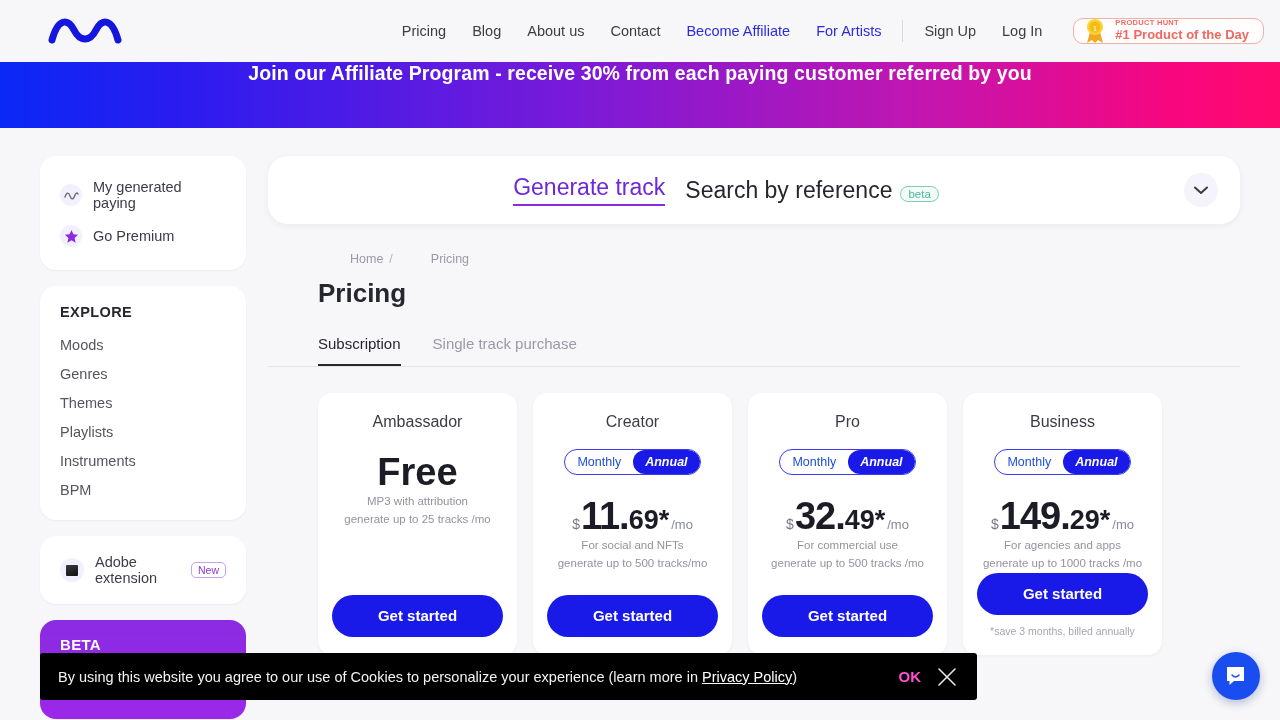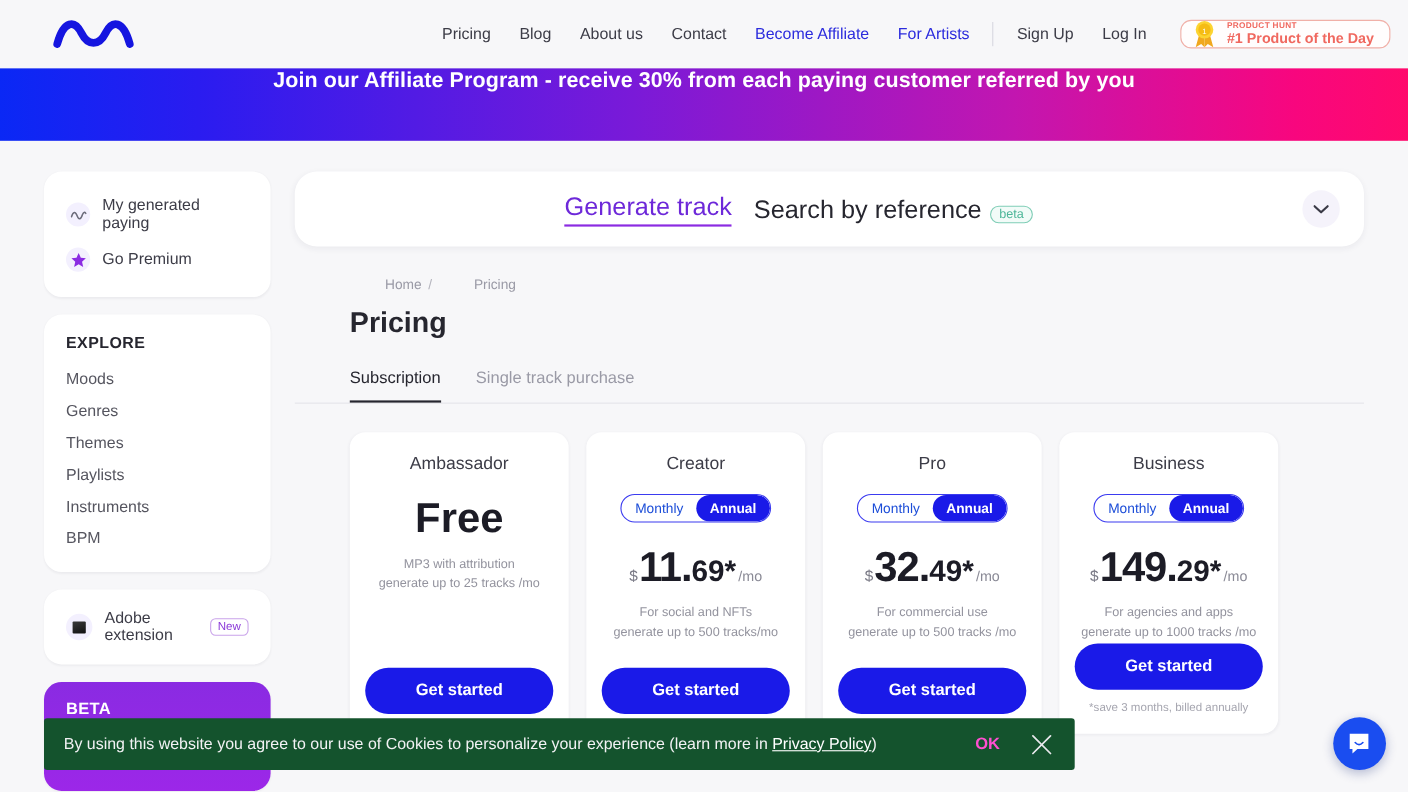--- a/index.html
+++ b/index.html
@@ -179,42 +179,42 @@
   }
   .plan-name { font-size: 16px; color: #3c3c47; }
   .toggle {
     margin-top: 18px; height: 26px; border: 1px solid #3b3bf0; border-radius: 13px;
     display: flex; align-items: center; padding: 0; overflow: hidden; background: #fff; cursor: pointer;
   }
   .toggle-opt {
     font-size: 12.5px; padding: 0 12px; height: 24px; display: flex; align-items: center;
     border-radius: 12px; color: #1d4ed8; cursor: pointer;
   }
-  .toggle-opt.on { background: #1a1ae8; color: #fff; font-weight: bold; }
+  .toggle-opt.on { background: #1a1ae8; color: #fff; font-weight: bold; font-style: italic; }
   .price-row { display: flex; align-items: baseline; margin-top: 22px; }
   .cur { font-size: 14px; color: #7a7a86; margin-right: 1px; }
   .amt-int { font-size: 38px; font-weight: bold; color: #1c1c26; letter-spacing: -1px; line-height: 1; }
   .amt-dec { font-size: 27px; font-weight: bold; color: #1c1c26; line-height: 1; }
   .per { font-size: 13px; color: #8a8a96; margin-left: 2px; }
   .price-free { font-size: 38px; font-weight: bold; color: #1c1c26; margin-top: 22px; line-height: 1; }
   .plan-desc {
-    margin-top: 14px; font-size: 11.5px; color: #93939e; text-align: center; line-height: 1.55;
+    margin-top: 2px; font-size: 11.5px; color: #93939e; text-align: center; line-height: 1.55;
   }
   .cta {
     margin-top: auto; width: 100%; height: 42px; border: none; border-radius: 21px;
     background: #1a1ae8; color: #fff; font-size: 15px; font-weight: bold;
     font-family: "Liberation Sans", sans-serif; cursor: pointer;
   }
   .plan-note { font-size: 10.5px; color: #a6a6b0; margin-top: 10px; text-align: center; }
 
   
   .cookie {
     position: absolute; left: 40px; bottom: 20px; width: 937px; height: 47px;
-    background: #14532d; border-radius: 3px; color: #fff;
-    display: flex; align-items: center; padding: 0 18px; gap: 26px;
+    background: #000000; border-radius: 3px; color: #fff;
+    display: flex; align-items: center; padding: 0 18px; gap: 14px;
   }
   .cookie-text { font-size: 14.5px; color: #f2f2f4; }
   .cookie-text a { color: #fff; text-decoration: underline; }
   .cookie-ok {
     color: #ff4fd0; font-size: 15px; font-weight: bold; cursor: pointer; margin-left: auto;
   }
   .cookie-x { width: 24px; height: 24px; cursor: pointer; flex: none; }
 
   
   .chat {

